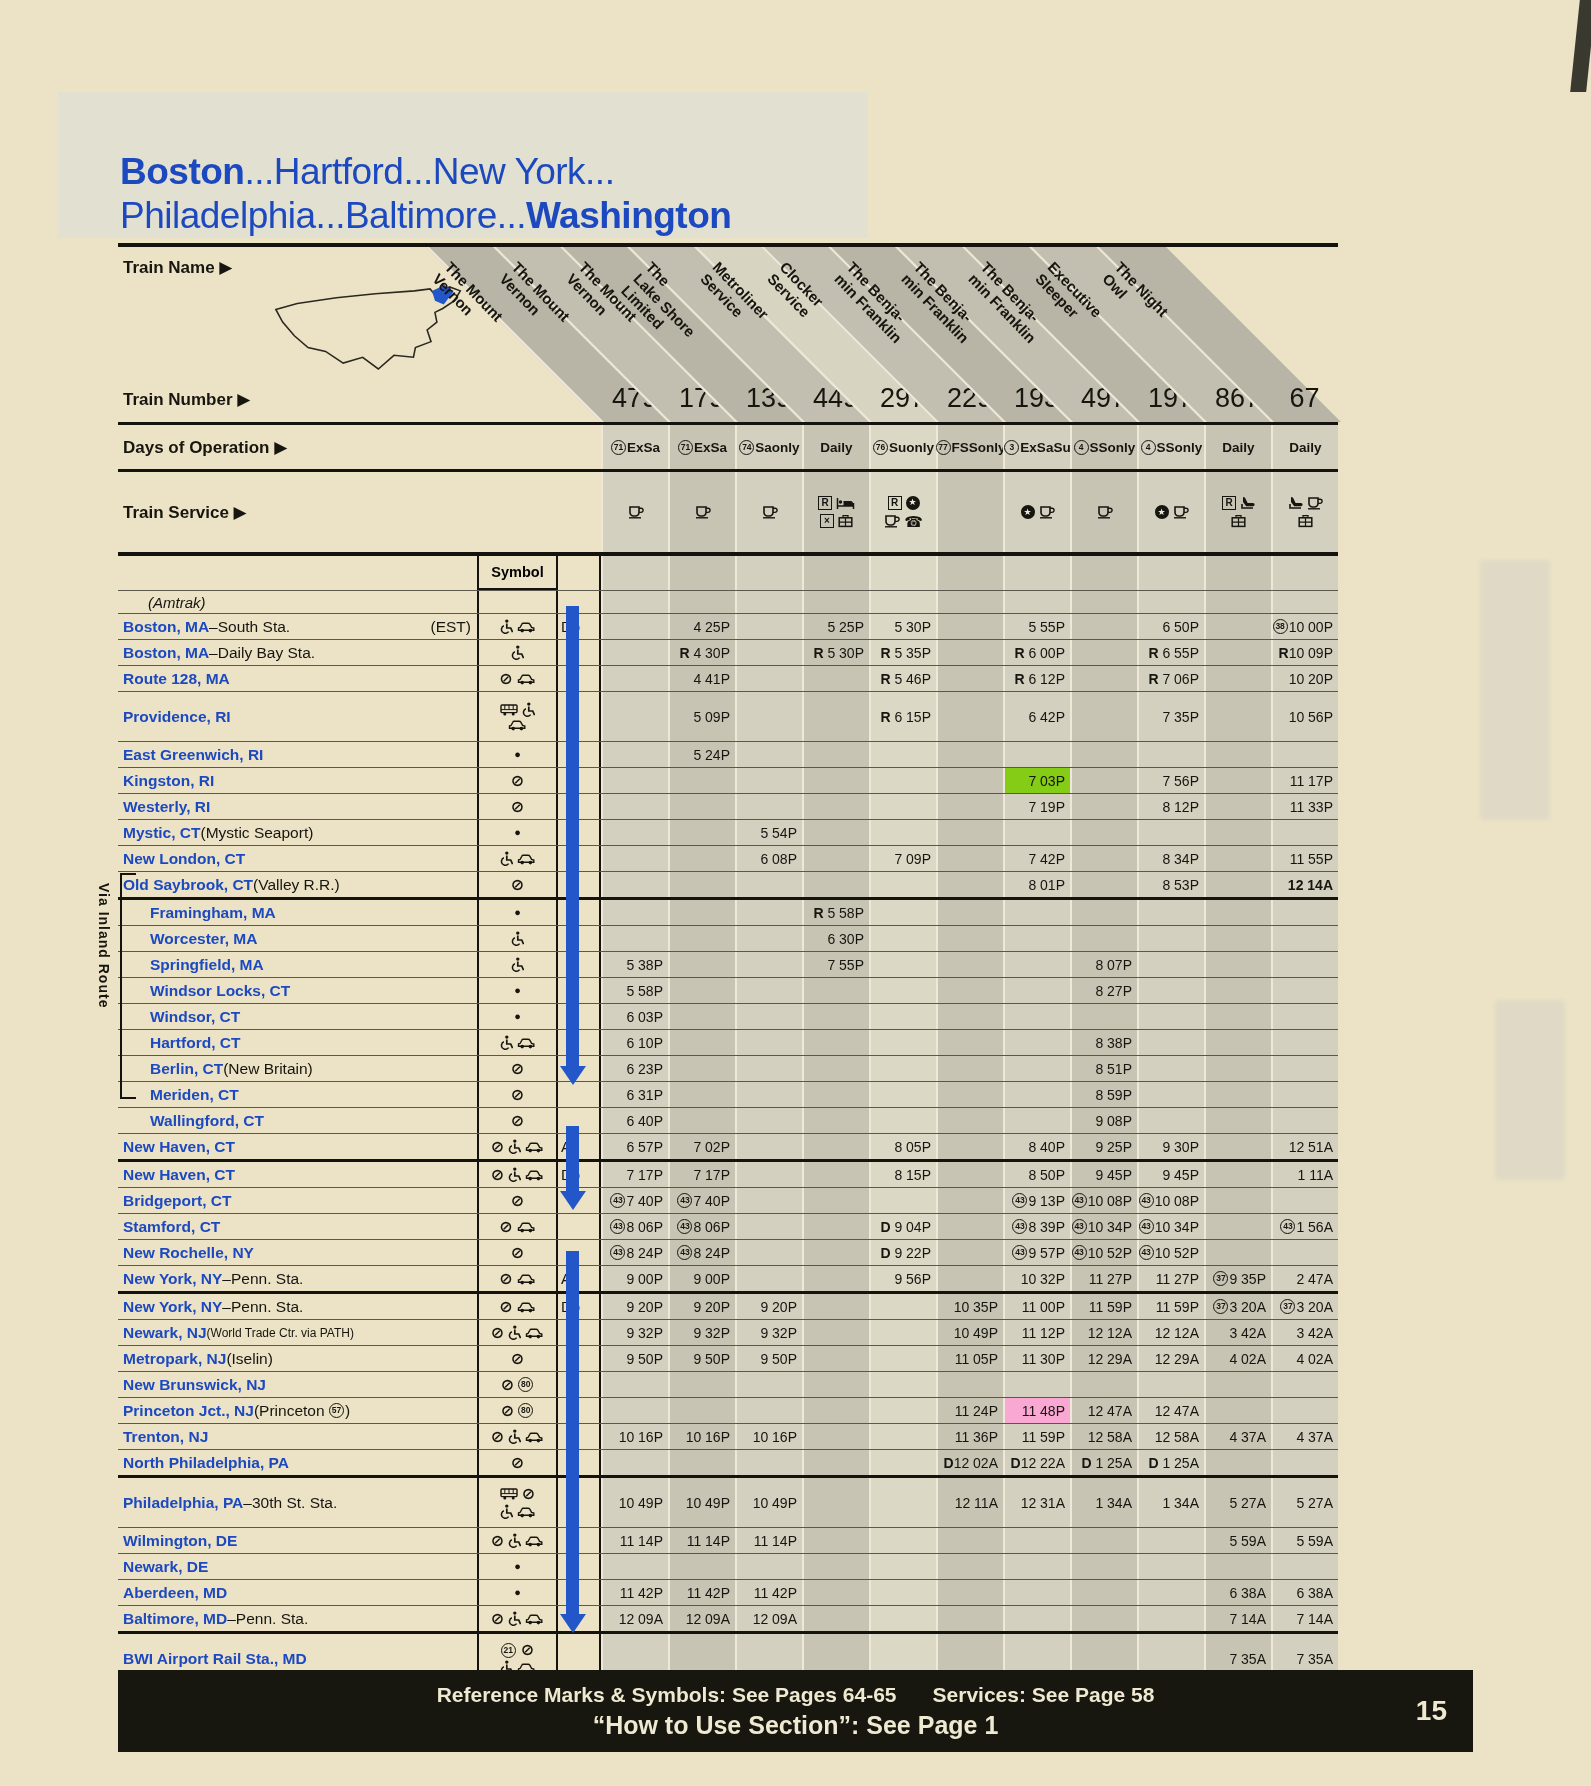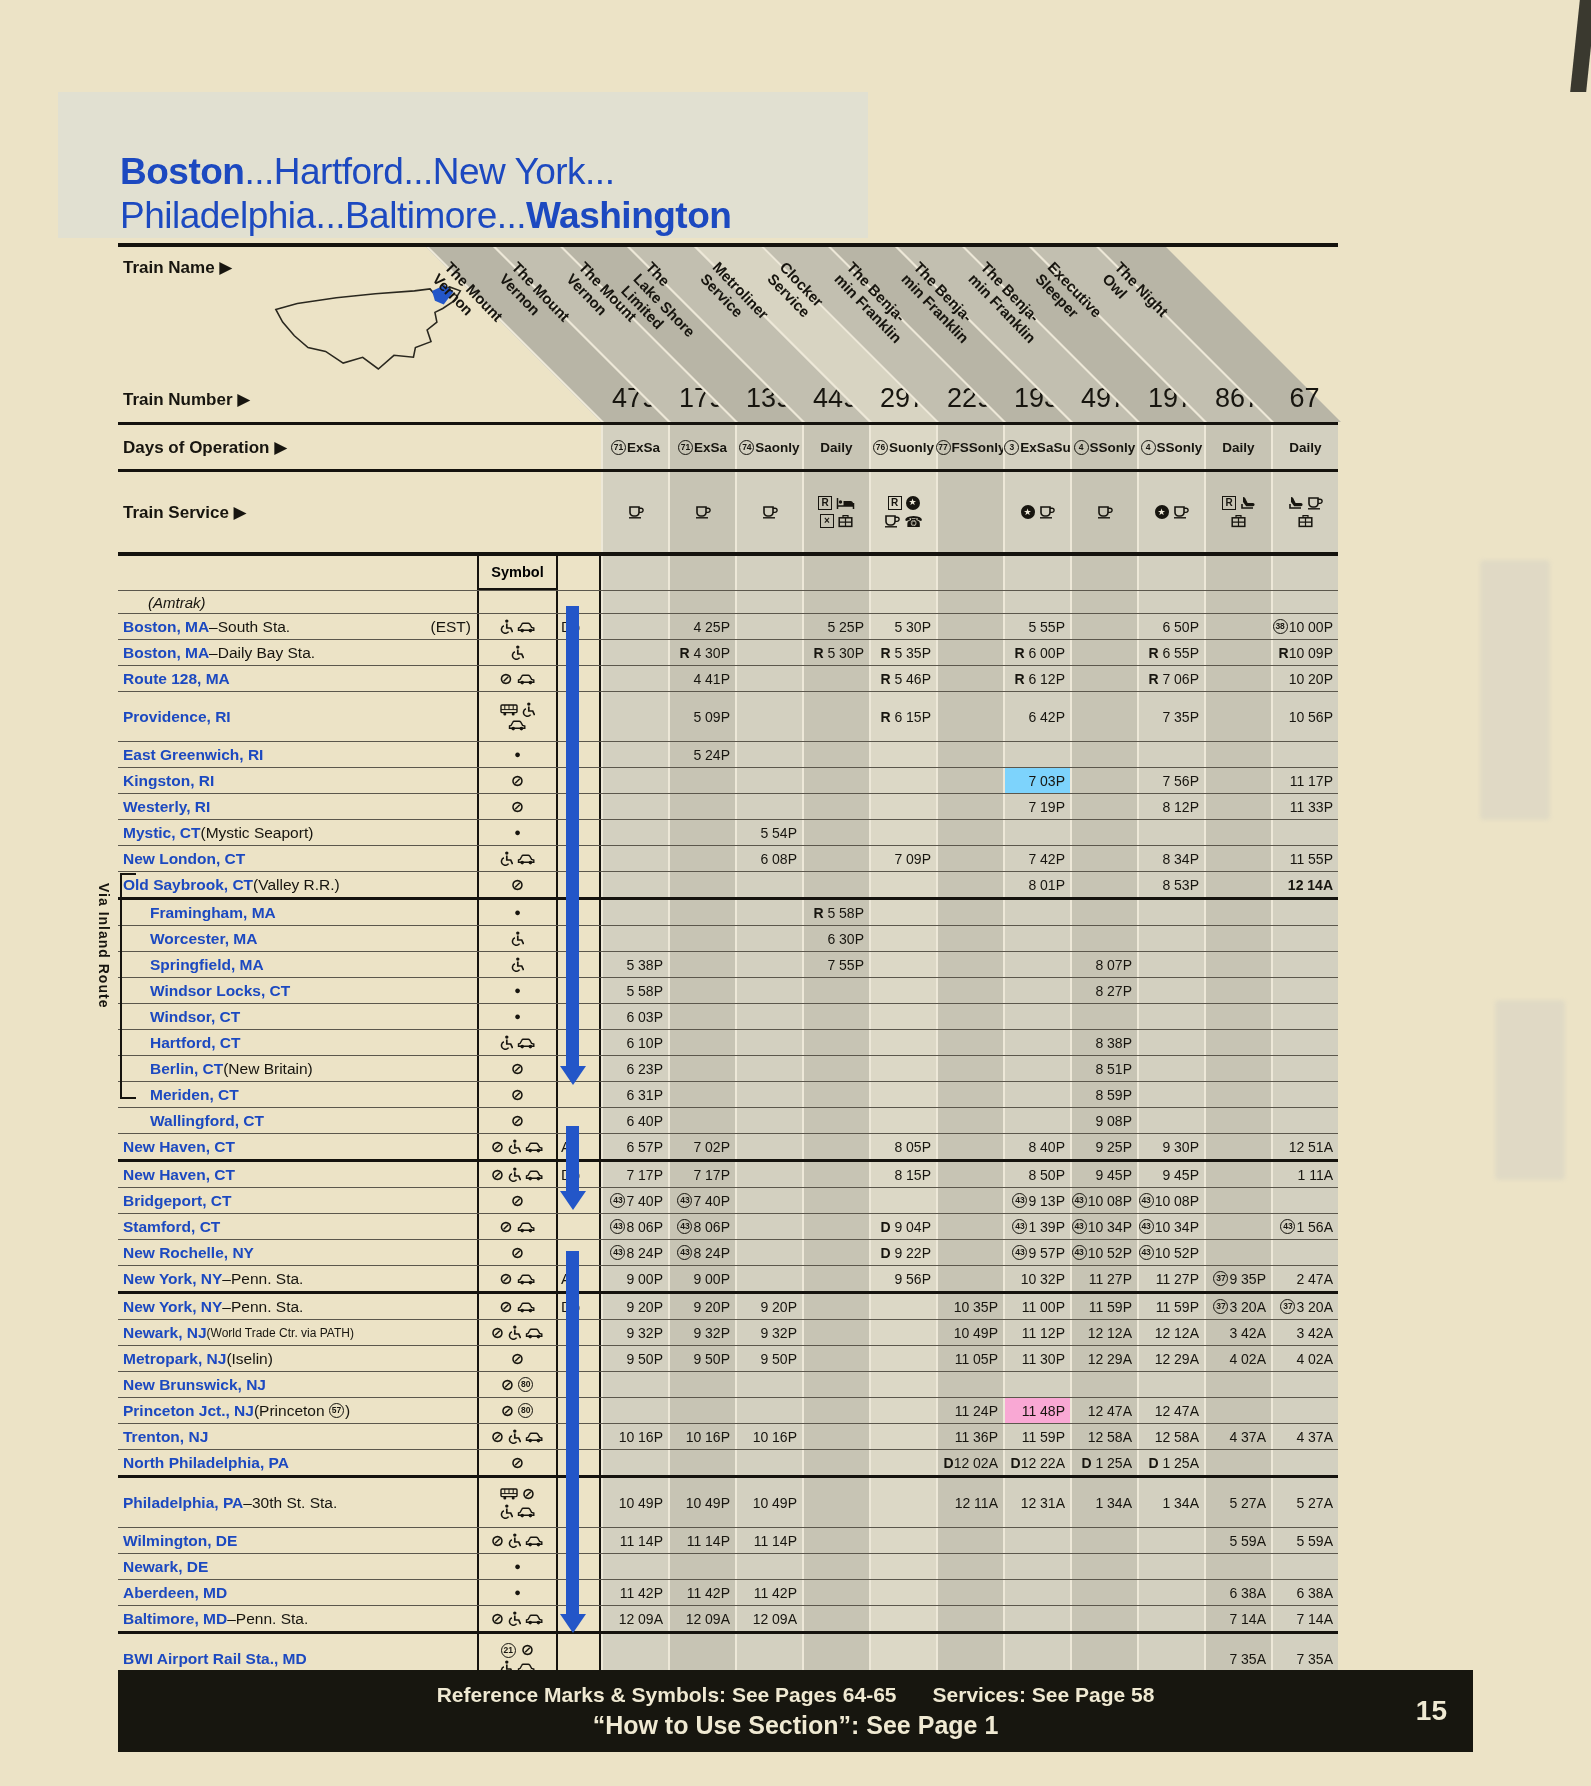--- a/index.html
+++ b/index.html
@@ -595,21 +595,21 @@
               </span>
             </div>
           </div>
           <div class="dparcell"></div>
           <div class="tcell" style="background: rgb(211, 208, 192);"></div>
           <div class="tcell" style="background: rgb(199, 196, 180);"></div>
           <div class="tcell" style="background: rgb(211, 208, 192);"></div>
           <div class="tcell" style="background: rgb(199, 196, 180);"></div>
           <div class="tcell" style="background: rgb(220, 216, 198);"></div>
           <div class="tcell" style="background: rgb(199, 196, 180);"></div>
-          <div class="tcell" style="background: #7dd3fc;"><span>7 03P</span></div>
+          <div class="tcell" style="background: #84cc16;"><span>7 03P</span></div>
           <div class="tcell" style="background: rgb(199, 196, 180);"></div>
           <div class="tcell" style="background: rgb(211, 208, 192);"><span>7 56P</span></div>
           <div class="tcell" style="background: rgb(199, 196, 180);"></div>
           <div class="tcell" style="background: rgb(211, 208, 192);"><span>11 17P</span></div>
         </div>
         <div class="trow">
           <div class="namecell">
             <span class="stname">Westerly, RI</span>
           </div>
           <div class="symcell">
@@ -1075,21 +1075,21 @@
               </span>
             </div>
           </div>
           <div class="dparcell"></div>
           <div class="tcell" style="background: rgb(211, 208, 192);"><span class="circ">43</span><span>8 06P</span></div>
           <div class="tcell" style="background: rgb(199, 196, 180);"><span class="circ">43</span><span>8 06P</span></div>
           <div class="tcell" style="background: rgb(211, 208, 192);"></div>
           <div class="tcell" style="background: rgb(199, 196, 180);"></div>
           <div class="tcell" style="background: rgb(220, 216, 198);"><span class="pfx">D</span><span> 9 04P</span></div>
           <div class="tcell" style="background: rgb(199, 196, 180);"></div>
-          <div class="tcell" style="background: rgb(211, 208, 192);"><span class="circ">43</span><span>1 39P</span></div>
+          <div class="tcell" style="background: rgb(211, 208, 192);"><span class="circ">43</span><span>8 39P</span></div>
           <div class="tcell" style="background: rgb(199, 196, 180);"><span class="circ">43</span><span>10 34P</span></div>
           <div class="tcell" style="background: rgb(211, 208, 192);"><span class="circ">43</span><span>10 34P</span></div>
           <div class="tcell" style="background: rgb(199, 196, 180);"></div>
           <div class="tcell" style="background: rgb(211, 208, 192);"><span class="circ">43</span><span>1 56A</span></div>
         </div>
         <div class="trow">
           <div class="namecell">
             <span class="stname">New Rochelle, NY</span>
           </div>
           <div class="symcell">

